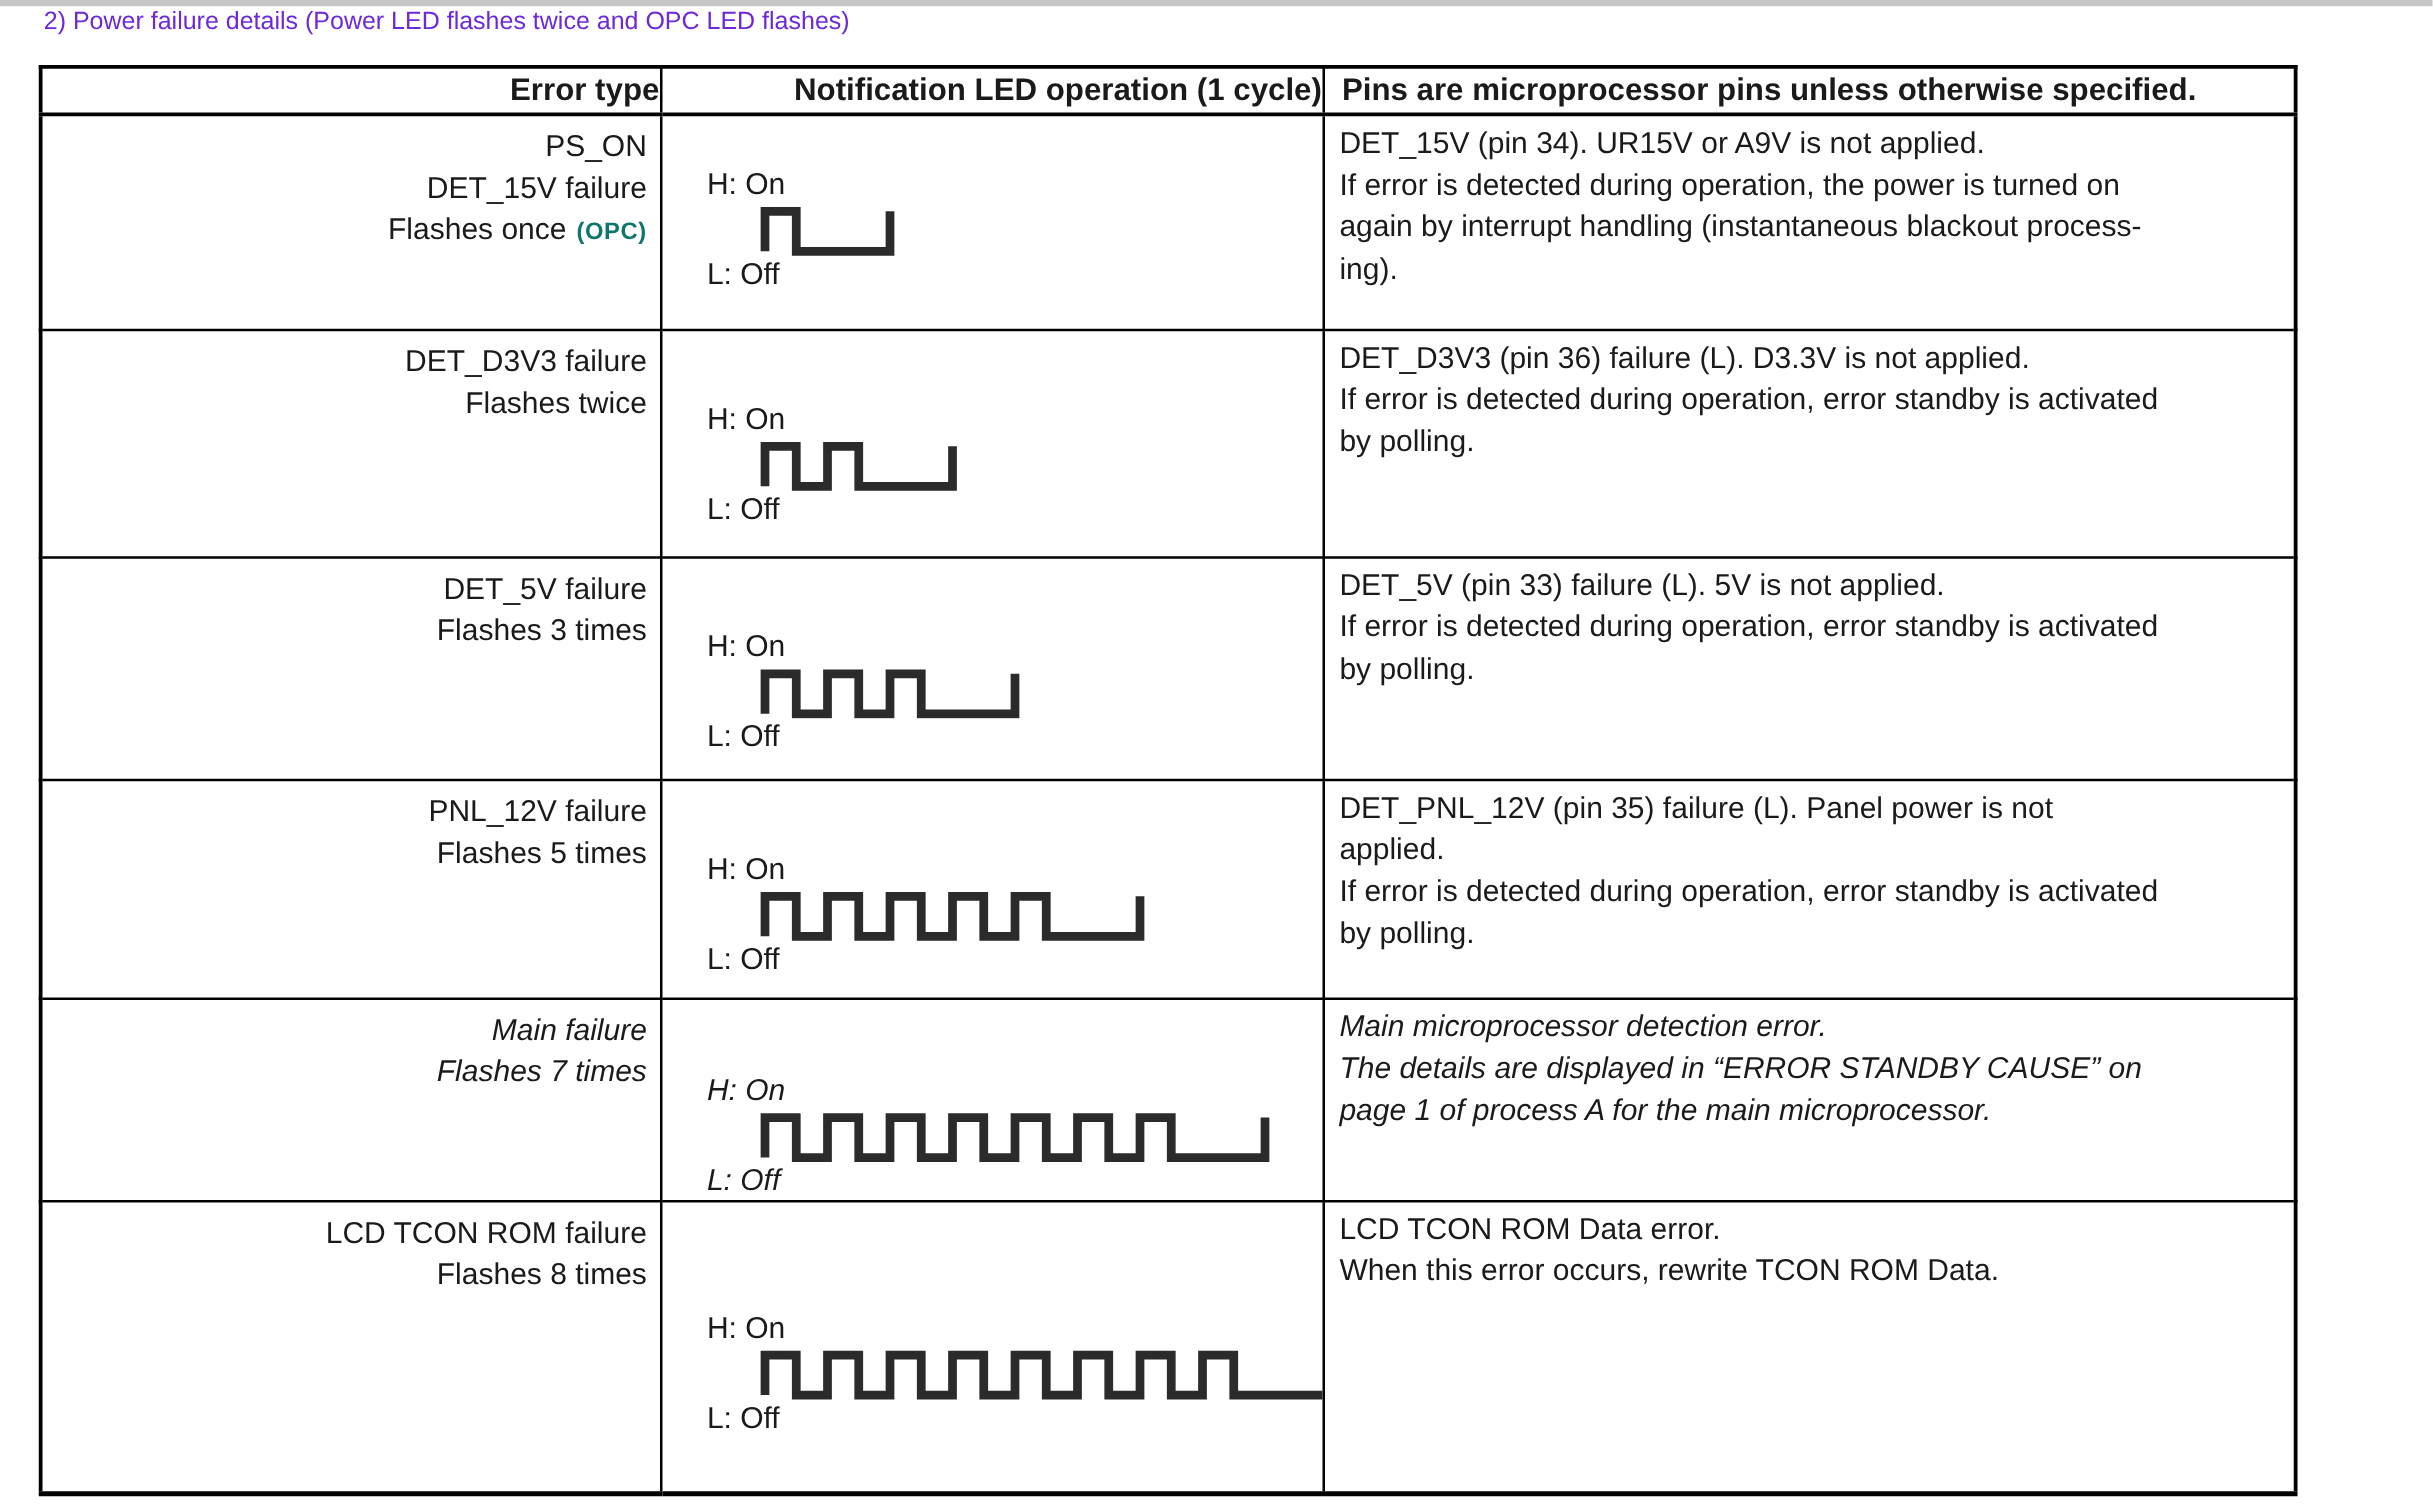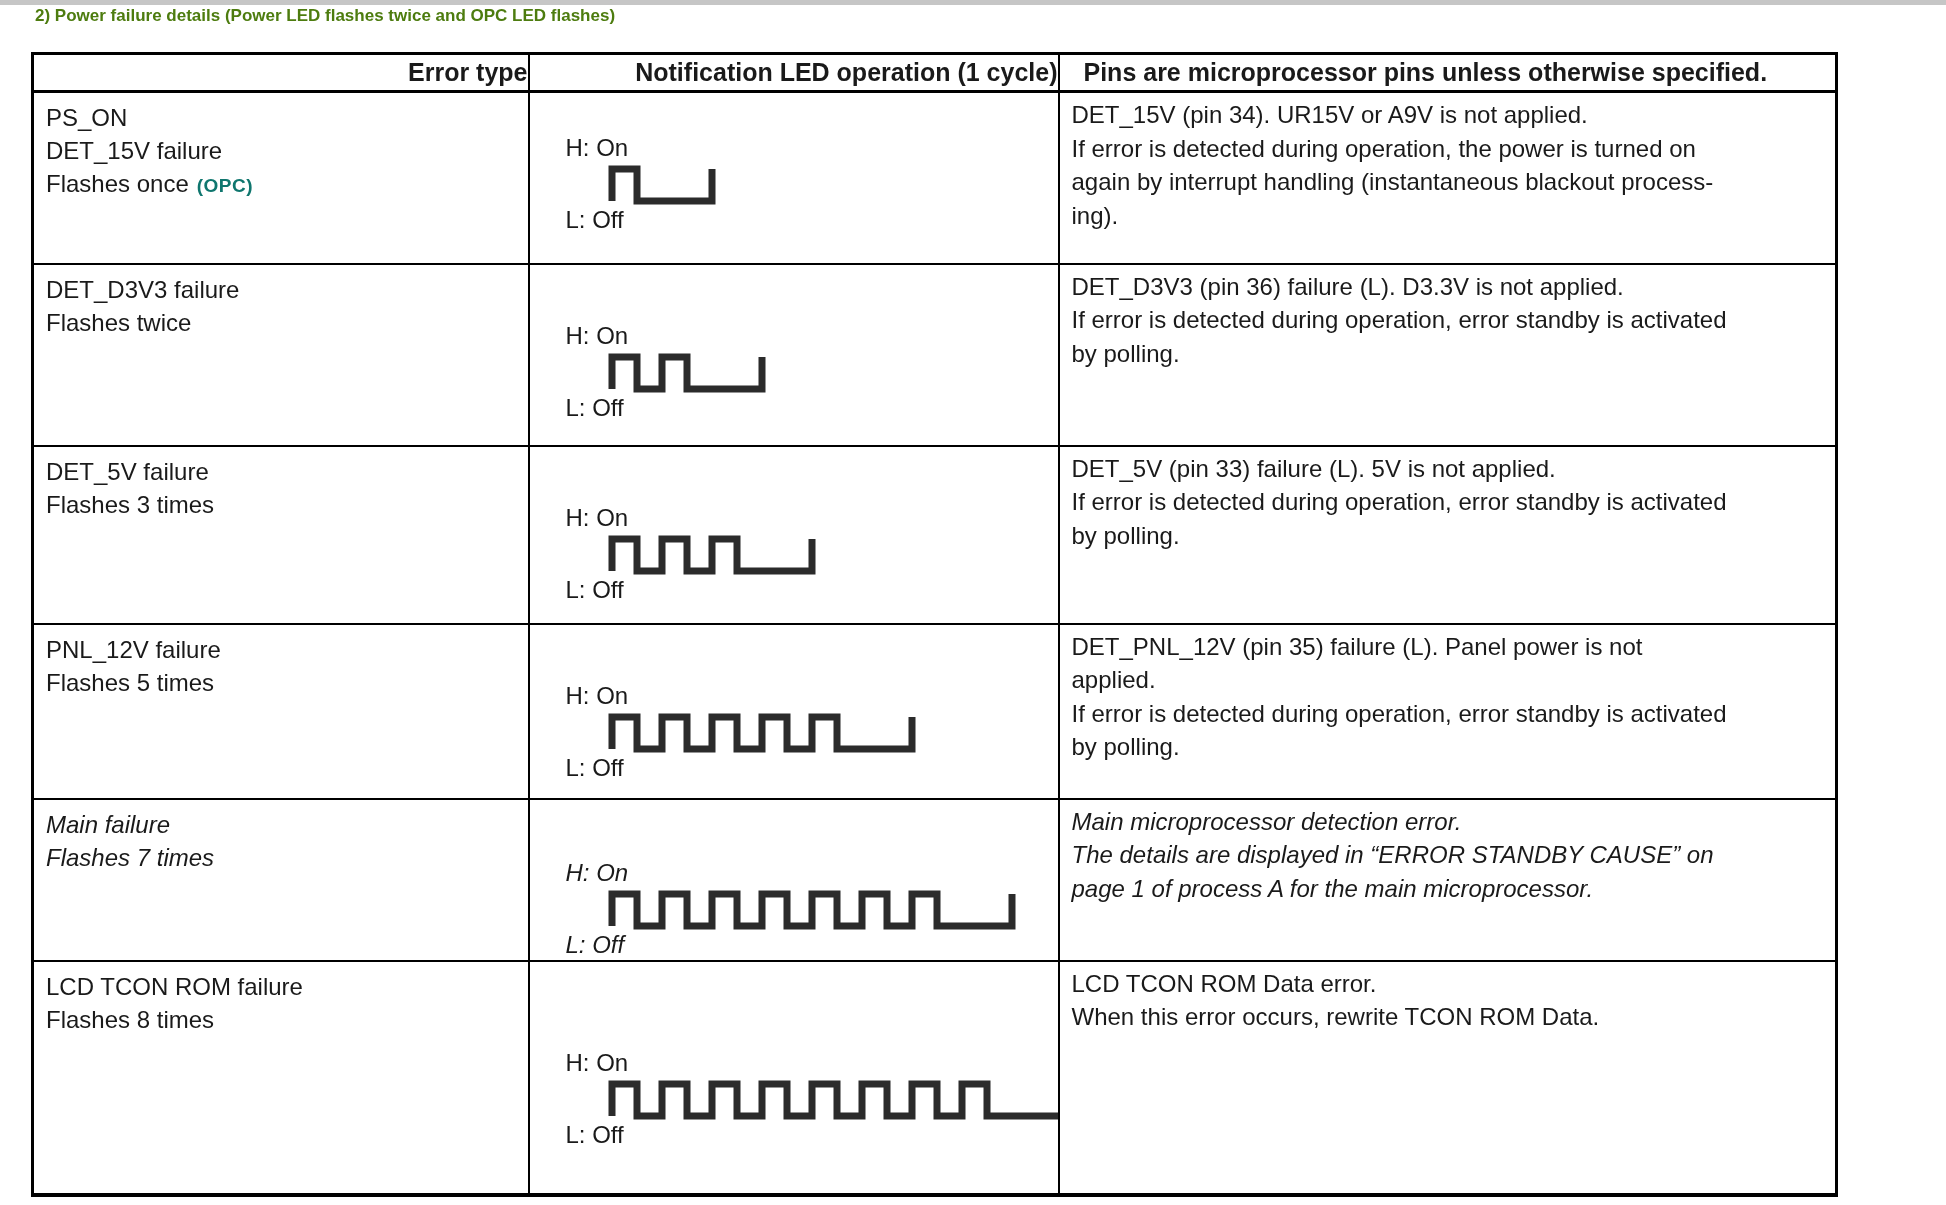--- a/index.html
+++ b/index.html
@@ -10,21 +10,21 @@
     color:#1a1a1a;
     overflow:hidden;
   }
   .top-strip {
     position:absolute; top:0; left:0;
     width:1946px; height:5px;
     background:#c6c6c6;
   }
   .doc-title {
     position:absolute; top:6px; left:35px;
-    font-size:17px; font-weight:bold; color:#4d7c0f;
+    font-size:20px; font-weight:normal; color:#6d28d9;
     white-space:nowrap;
   }
   table.failure-table {
     position:absolute; top:52px; left:31px;
     width:1804px;
     border-collapse:collapse;
     table-layout:fixed;
     border:3px solid #000;
   }
   .failure-table th, .failure-table td {
@@ -34,24 +34,24 @@
     overflow:hidden;
   }
   .failure-table th {
     height:35px;
     font-size:25px; font-weight:bold;
     border-bottom:3px solid #000;
     vertical-align:middle;
     white-space:nowrap;
   }
   th.h-center { text-align:right; }
-  th.h-left  { text-align:left; padding-left:24px; }
+  th.h-left  { text-align:left; padding-left:14px; }
   tbody tr:last-child td { border-bottom:4px solid #000; }
 
-  td.error-cell { padding:8px 10px 0 12px; }
+  td.error-cell { padding:8px 10px 0 12px;text-align:right; }
   .error-line { font-size:24px; line-height:33px; white-space:nowrap; }
   .opc {
     color:#0f766e; font-size:19px; font-weight:bold;
     margin-left:8px; letter-spacing:0.5px;
   }
 
   td.led-cell { padding-left:36px; }
   .led-label { font-size:24px; line-height:30px; white-space:nowrap; }
   .waveform  { display:block; margin-left:42px; }
 

